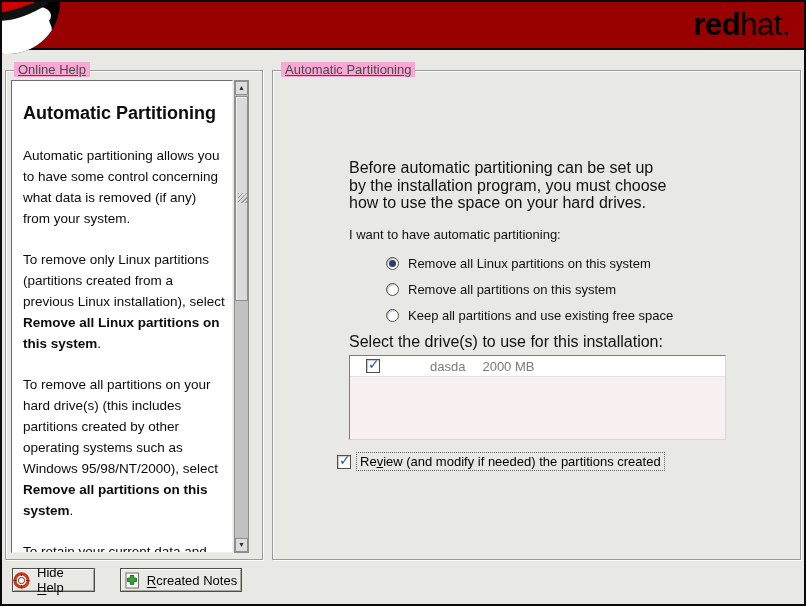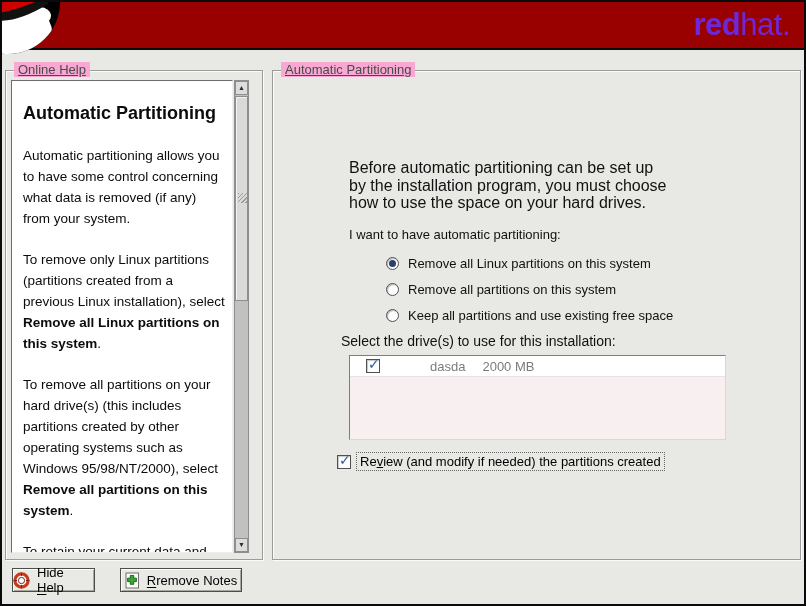--- a/index.html
+++ b/index.html
@@ -5,21 +5,21 @@
   * { margin:0; padding:0; box-sizing:border-box; }
   html,body { background:#444; }
   .window {
     position:relative; width:806px; height:606px;
     border:2px solid #0a0a0a; background:#e8e8e4; overflow:hidden;
     font-family:"Liberation Sans","DejaVu Sans",sans-serif; color:#111;
   }
   
   .banner { position:absolute; left:0; top:0; width:100%; height:48px;
             background:#990000; border-bottom:2px solid #0a0a0a; }
-  .wordmark { position:absolute; right:14px; top:6px; color:#6d28d9; font-size:31px; line-height:34px; letter-spacing:-0.5px; }
+  .wordmark { position:absolute; right:14px; top:6px; color:#000000; font-size:31px; line-height:34px; letter-spacing:-0.5px; }
   .wordmark .wm-bold { font-weight:bold; }
   .wordmark .wm-light { font-weight:normal; }
   .logo-svg { position:absolute; left:-54px; top:-60px; z-index:5; }
   
   .gtk-frame { position:absolute; border:1px solid #9b9b9b;
                box-shadow:inset 1px 1px 0 #fbfbfa, 1px 1px 0 #fbfbfa; }
   .frame-label { position:absolute; top:-9px; left:8px; background:#f9a8d4;
                  padding:0 4px; font-size:13px; color:#4a4a4a; white-space:nowrap;text-decoration:underline; }
   #help-frame { left:3px; top:68px; width:258px; height:490px; }
   #main-frame { left:270px; top:68px; width:529px; height:490px; }
@@ -47,21 +47,21 @@
   
   .intro { position:absolute; left:76px; top:88px; width:322px; font-size:16px; line-height:17.5px; }
   .question { position:absolute; left:76px; top:156px; font-size:13px; }
   .radio-group { position:absolute; left:113px; top:179px; }
   .radio-row { display:flex; align-items:center; height:26px; gap:9px; font-size:13px; white-space:nowrap; }
   .radio-circle { width:13px; height:13px; border-radius:50%; background:#fdfdfd; flex:0 0 13px;
                   border:1px solid #4f4f4f; box-shadow:inset 1px 1px 1px rgba(0,0,0,.28); position:relative; }
   .radio-dot { display:none; position:absolute; left:2px; top:2px; width:7px; height:7px;
                border-radius:50%; background:#2c3e6e; }
   .radio-dot.visible { display:block; }
-  .drives-label { position:absolute; left:68px; top:262px; font-size:14px; }
+  .drives-label { position:absolute; left:76px; top:262px; font-size:16px; }
   .drive-list { position:absolute; left:76px; top:284px; width:377px; height:85px;
                 background:#f8eff1; border:1px solid; border-color:#7d7d7d #d8d8d8 #d8d8d8 #7d7d7d; }
   .drive-row { height:21px; background:#fff; display:flex; align-items:center;
                font-size:13px; color:#7b7b7b; border-bottom:1px solid #eae3e5; }
   .drive-row .checkbox { margin-left:16px; }
   .drive-name { margin-left:50px; }
   .drive-size { margin-left:17px; }
   .checkbox { width:14px; height:14px; background:#fdfdfd; flex:0 0 14px;
               border:1px solid #4f4f4f; box-shadow:inset 1px 1px 1px rgba(0,0,0,.22); position:relative; }
   .checkmark { display:none; position:absolute; left:1px; top:-4px; color:#2d5ba3;
@@ -189,18 +189,18 @@
     <span><span>Hide </span><u>H</u><span>elp</span></span>
   </div>
 
   <div class="btn" id="btn-release-notes">
     <span class="icon">
       <svg width="15" height="17" viewBox="0 0 15 17">
         <rect x="1" y="1" width="12.5" height="15" fill="#fbfbf6" stroke="#6f6f6f"></rect>
         <path d="M5.3 3.5 h3.4 v2.7 h2.7 v3.4 h-2.7 v2.7 h-3.4 v-2.7 h-2.7 v-3.4 h2.7 z" fill="#3aa33a" stroke="#1e6b1e"></path>
       </svg>
     </span>
-    <span><u>R</u><span>remove Notes</span></span>
+    <span><u>R</u><span>created Notes</span></span>
   </div>
 
 
 
 </div>
 
 </body></html>

